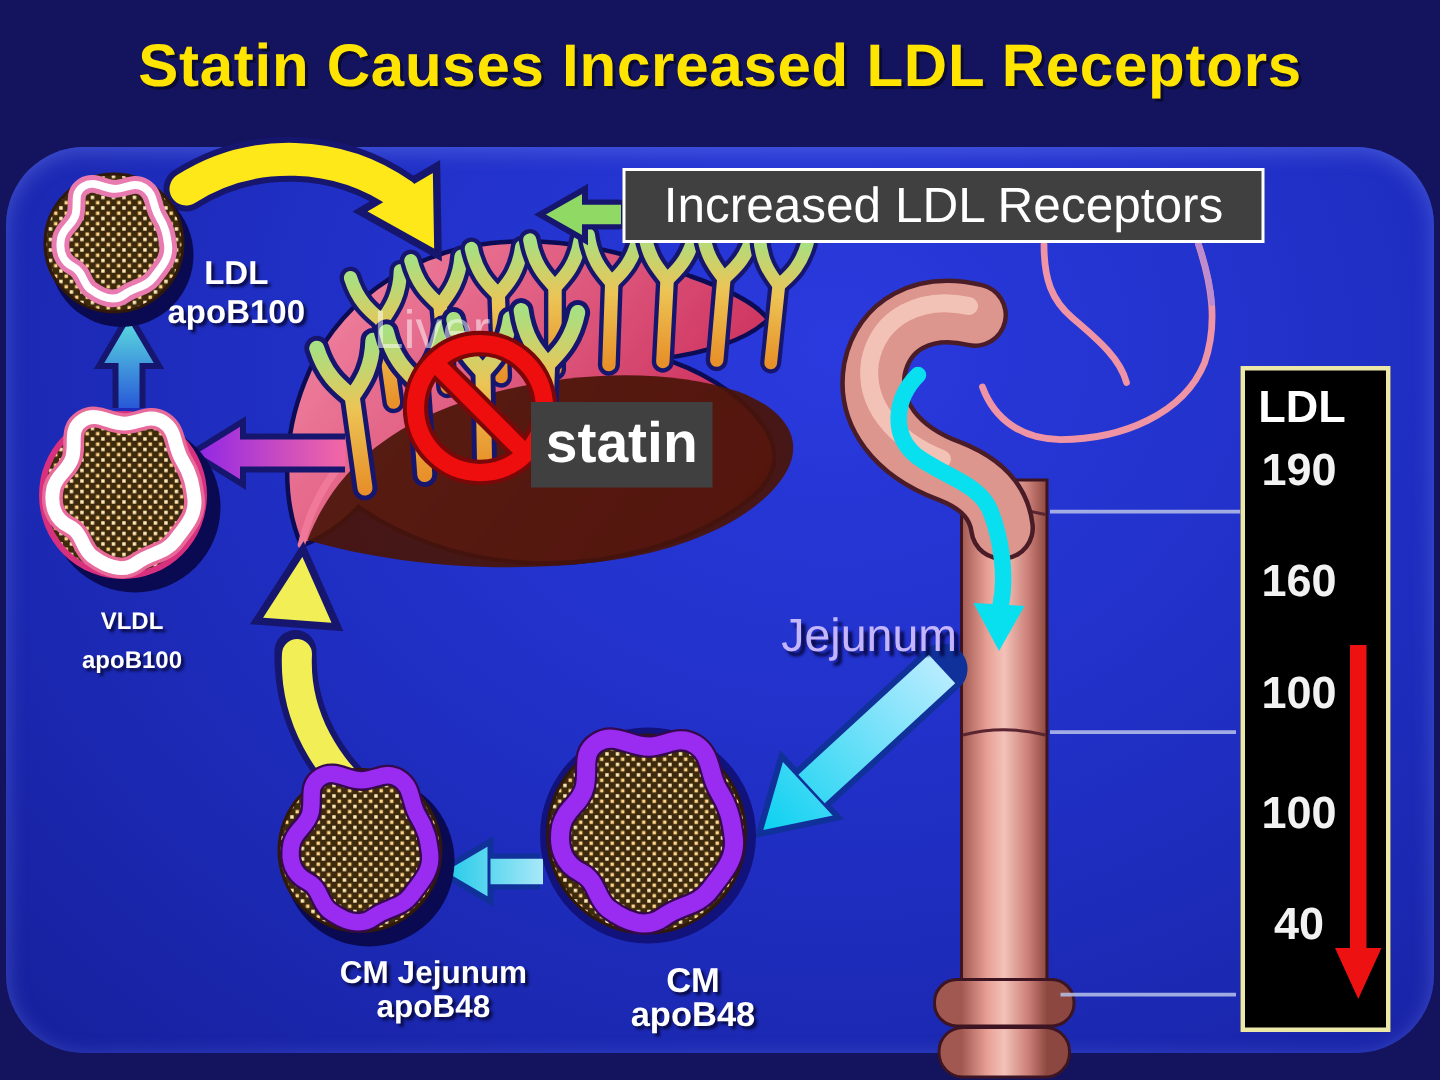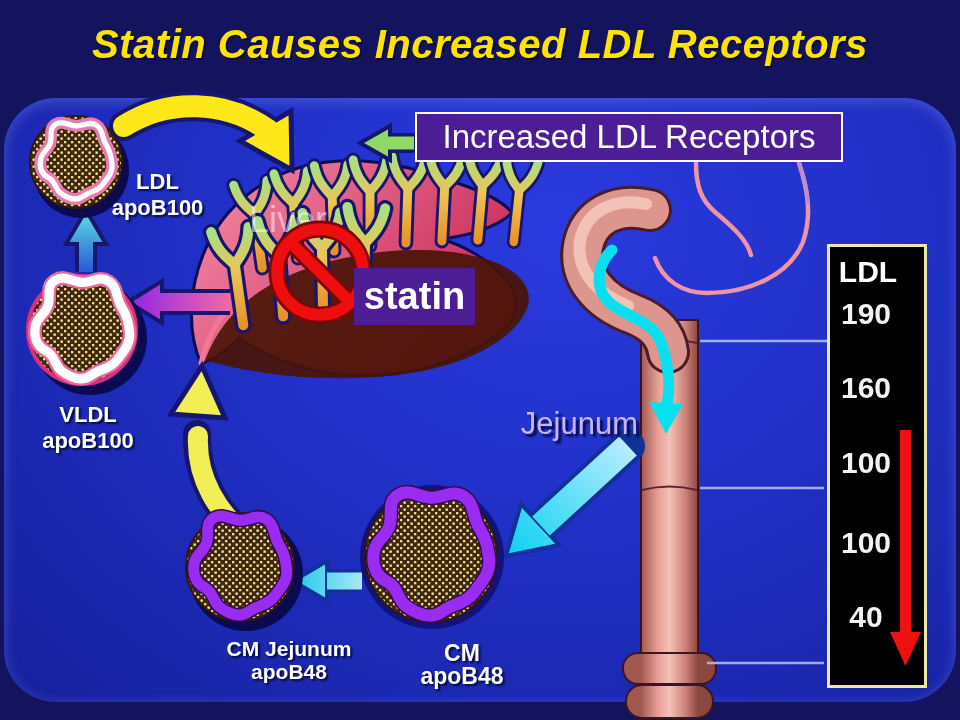--- a/index.html
+++ b/index.html
@@ -1,33 +1,33 @@
 <!DOCTYPE html>
 <html><head>
 <meta charset="utf-8">
 <style>
   html,body{margin:0;padding:0;width:960px;height:720px;overflow:hidden;
     background:#14145e;font-family:"Liberation Sans",sans-serif;}
   #stage{position:relative;width:960px;height:720px;}
   .title{position:absolute;top:22px;left:0;width:100%;text-align:center;
     color:#ffe400;font-size:40px;font-weight:bold;letter-spacing:.5px;
-    text-shadow:2px 2px 0 rgba(0,0,10,.5);font-style:italic;}
+    text-shadow:2px 2px 0 rgba(0,0,10,.5);}
   .panel{position:absolute;left:4px;top:98px;width:952px;height:604px;border-radius:52px;
     background:radial-gradient(ellipse at 58% 22%, #2a3ade 0%, #2030c6 45%, #16209c 100%);
     box-shadow:inset 0 3px 14px rgba(140,160,255,.35);}
   svg.overlay{position:absolute;left:0;top:0;width:960px;height:720px;}
-  .blackbox{position:absolute;background:#4c1d95;color:#fff;text-align:center;}
+  .blackbox{position:absolute;background:#404040;color:#fff;text-align:center;}
   .box-increased{left:415px;top:112px;width:424px;height:46px;border:2px solid #fff;
     font-size:33px;line-height:46px;font-weight:normal;}
   .box-statin{left:354px;top:268px;width:121px;height:57px;
     font-size:38px;line-height:56px;font-weight:bold;}
   .plabel{position:absolute;color:#fff;font-weight:bold;text-align:center;
     text-shadow:2px 2px 2px rgba(5,5,45,.85);}
   .lbl-ldl{left:95px;top:169px;width:125px;font-size:22px;line-height:26px;}
-  .lbl-vldl{left:18px;top:402px;width:140px;font-size:22px;line-height:26px;}
+  .lbl-vldl{left:18px;top:402px;width:140px;font-size:16px;line-height:26px;}
   .lbl-cmr{left:189px;top:637px;width:200px;font-size:21px;line-height:23px;}
   .lbl-cm{left:402px;top:642px;width:120px;font-size:23px;line-height:23px;}
   .lbl-jejunum{left:478px;top:406px;width:160px;font-size:31px;font-weight:normal;
     color:#c4b5fd;text-align:right;text-shadow:3px 3px 2px rgba(5,5,60,.9);position:absolute;}
   .ldl-scale{position:absolute;left:827px;top:244px;width:94px;height:438px;
     background:#000;border:3px solid #ece8a8;}
   .scale-title{position:absolute;left:6px;top:8px;width:64px;text-align:center;
     color:#fff;font-size:30px;font-weight:bold;}
   .scale-val{position:absolute;left:4px;width:64px;text-align:center;color:#f2f2f2;font-size:30px;font-weight:bold;}
   .sv0{top:50px}.sv1{top:124px}.sv2{top:199px}.sv3{top:279px}.sv4{top:353px}

